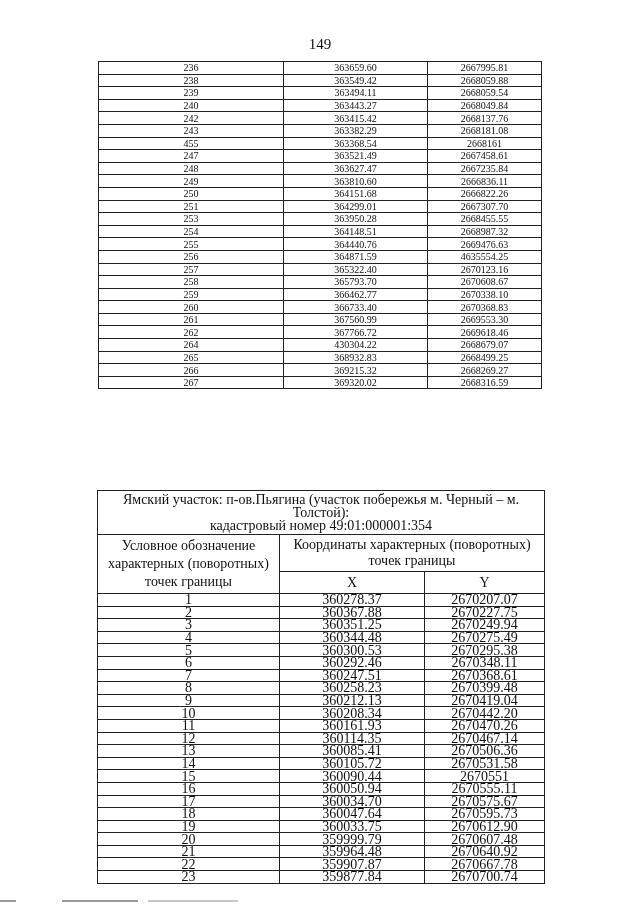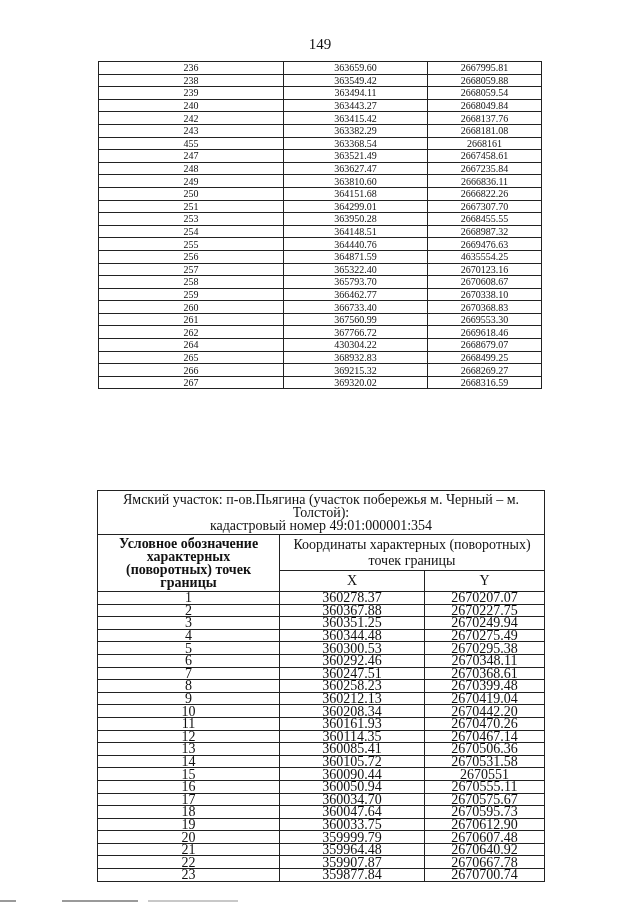--- a/index.html
+++ b/index.html
@@ -7,21 +7,21 @@
          font-family: "Liberation Serif", "DejaVu Serif", serif; color: #111; }
   .page-number { position: absolute; top: 36px; left: 0; width: 640px; text-align: center; font-size: 15px; }
   table { border-collapse: collapse; position: absolute; table-layout: fixed; }
   td, th { border: 1px solid #222; padding: 0; text-align: center; font-weight: normal; }
   #t1 { left: 98px; top: 61px; width: 443px; font-size: 10px; }
   #t1 td { height: 11.6px; line-height: 11px; }
   #t1 col.c1 { width: 185px; } #t1 col.c2 { width: 144px; } #t1 col.c3 { width: 114px; }
   #t2 { left: 97px; top: 474px; width: 447px; font-size: 14px; margin-top: 16px; }
   #t2 col.c1 { width: 182px; } #t2 col.c2 { width: 145px; } #t2 col.c3 { width: 120px; }
   #t2 .title-cell { height: 32px; line-height: 13px; padding: 2px 6px; }
-  #t2 .hdr-left { line-height: 13px; padding: 2px 4px; font-weight: bold; }
+  #t2 .hdr-left { line-height: 18px; padding: 2px 4px; }
   #t2 .hdr-coords { height: 22px; font-family: Liberation Serif, serif; }
   #t2 .hdr-xy { height: 18px; }
   #t2 tbody td { height: 11.6px; line-height: 11px; }
   .footer-marks { position: absolute; left: 0; top: 900px; width: 640px; height: 3px; }
   .mark { position: absolute; top: 0; height: 2px; background: #9a9a9a; }
 </style>
 </head>
 <body>
 
 <div class="page-number">149</div>

